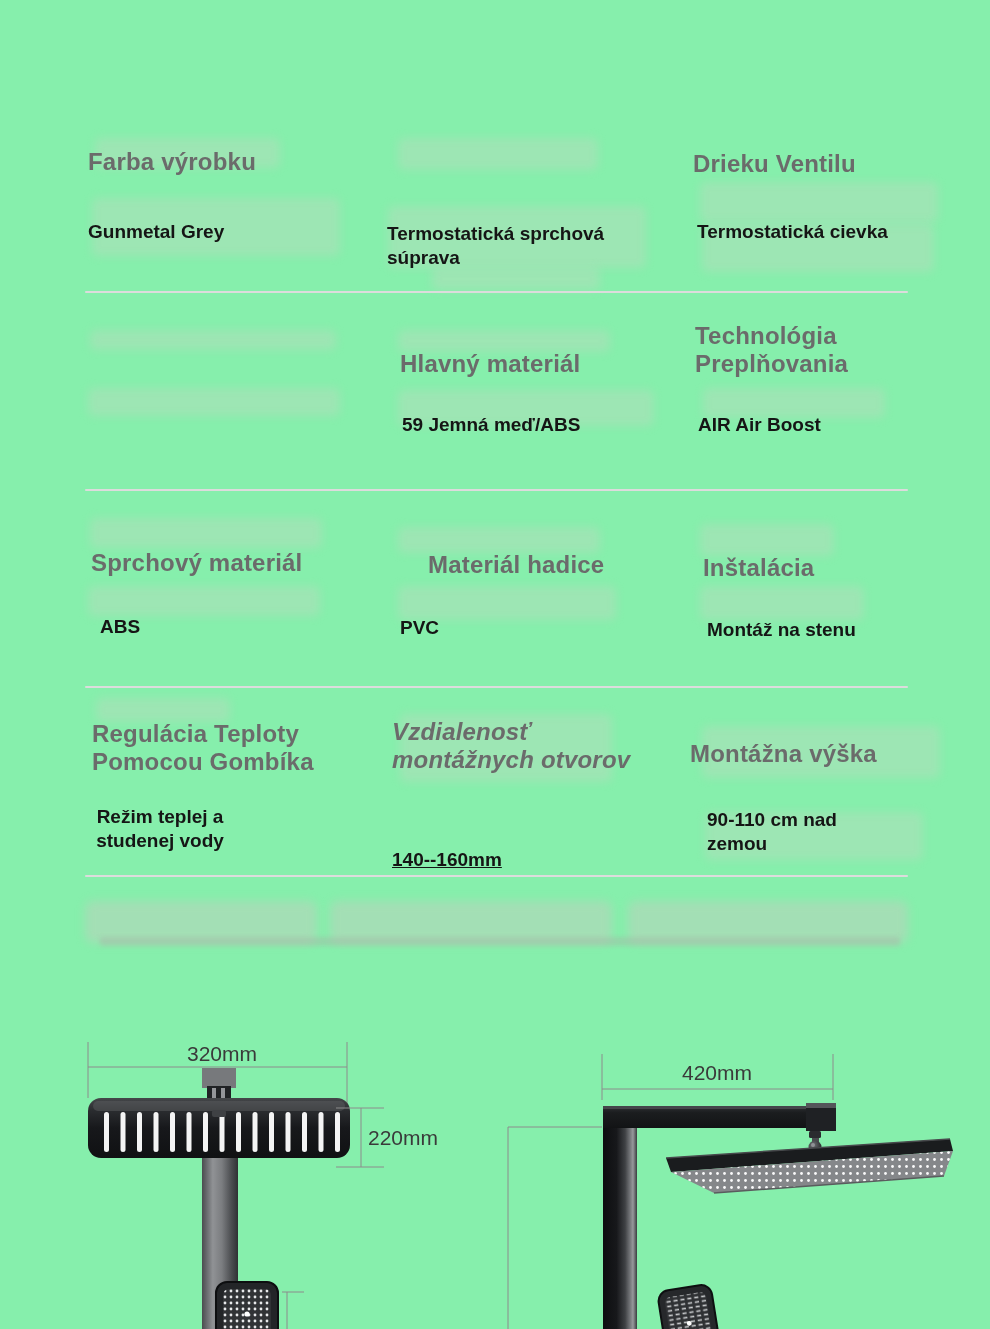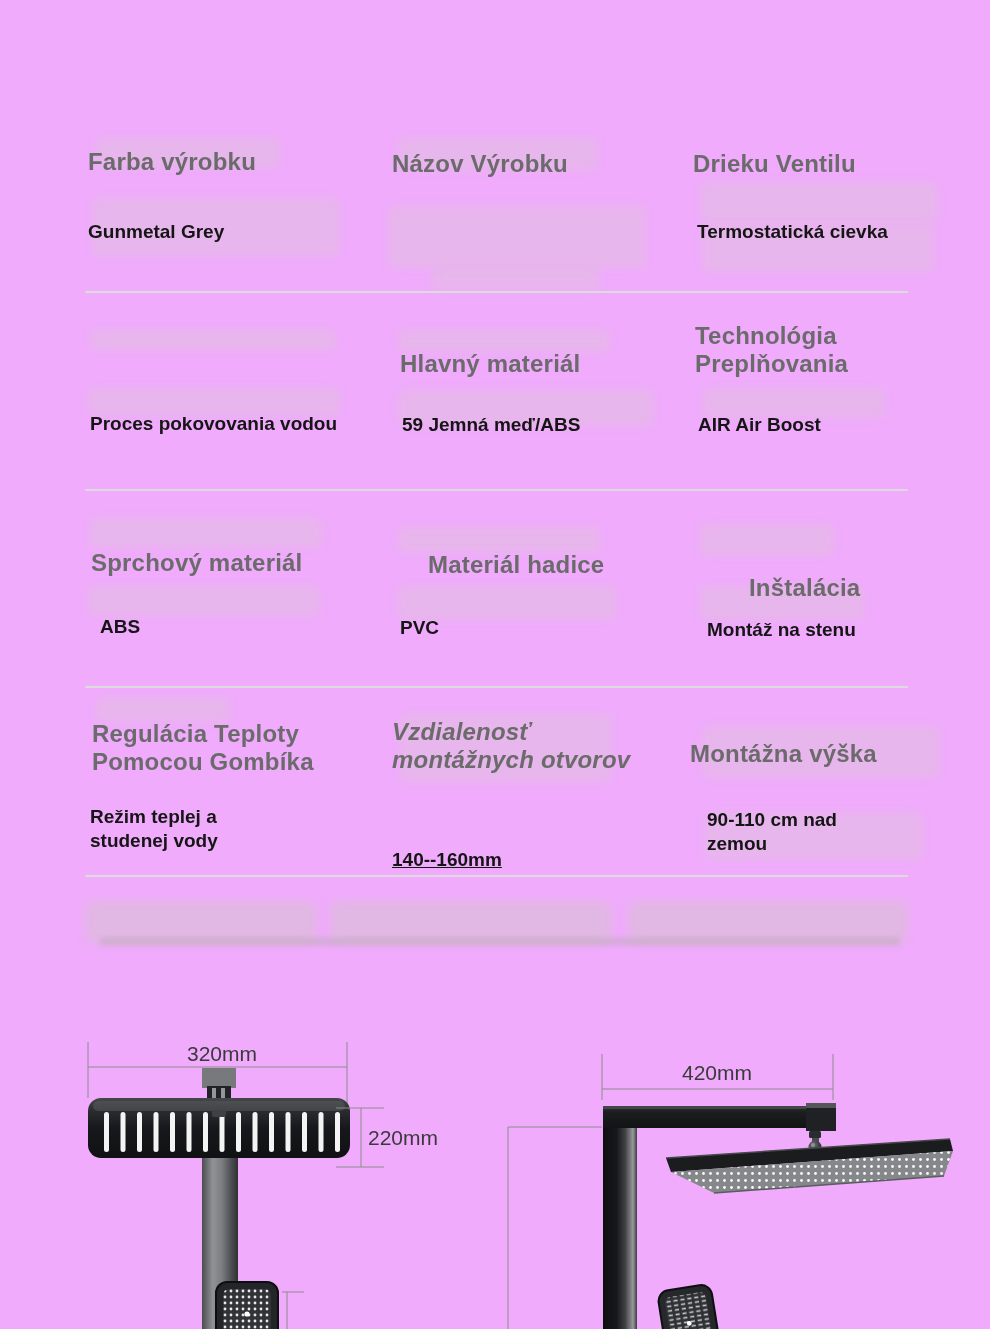--- a/index.html
+++ b/index.html
@@ -1,17 +1,17 @@
 <!DOCTYPE html>
 <html><head>
 <meta charset="utf-8">
 <style>
   html,body{margin:0;padding:0;background:#ffffff;}
   .page{
-    position:relative;width:990px;height:1329px;background:#f0abfc;
+    position:relative;width:990px;height:1329px;background:#86efac;
     overflow:hidden;font-family:"Liberation Sans",sans-serif;
   }
   .h{
     position:absolute;font-weight:bold;font-size:24px;color:#6b6b6b;
     line-height:1.18;letter-spacing:.2px;
   }
   .v{
     position:absolute;font-weight:bold;font-size:19px;color:#151515;
     line-height:1.25;
   }
@@ -46,42 +46,41 @@
   <div class="smudge" style="left:398px;top:586px;width:218px;height:34px;"></div>
   <div class="smudge" style="left:700px;top:524px;width:134px;height:32px;"></div>
   <div class="smudge" style="left:700px;top:586px;width:164px;height:34px;"></div>
   <div class="smudge" style="left:96px;top:698px;width:134px;height:24px;"></div>
   <div class="smudge" style="left:400px;top:714px;width:212px;height:68px;"></div>
   <div class="smudge" style="left:702px;top:726px;width:238px;height:52px;"></div>
   <div class="smudge" style="left:705px;top:812px;width:218px;height:48px;"></div>
 
   <div class="h" style="left:88px;top:148px;width:270px;">Farba výrobku</div>
   <div class="v" style="left:88px;top:220px;width:250px;">Gunmetal Grey</div>
-  <div class="h" style="left:392px;top:150px;width:270px;">Názov Výrobku</div>
+  <div class="v" style="left:387px;top:222px;width:240px;">Termostatická sprchová súprava</div>
   <div class="h" style="left:693px;top:150px;width:260px;">Drieku Ventilu</div>
   <div class="v" style="left:697px;top:220px;width:230px;">Termostatická cievka</div>
   <div class="divider" style="top:291px;"></div>
 
-  <div class="v" style="left:90px;top:412px;width:270px;">Proces pokovovania vodou</div>
   <div class="h" style="left:400px;top:350px;width:260px;">Hlavný materiál</div>
   <div class="v" style="left:402px;top:413px;width:250px;">59 Jemná meď/ABS</div>
   <div class="h" style="left:695px;top:322px;width:170px;">Technológia Preplňovania</div>
   <div class="v" style="left:698px;top:413px;width:220px;">AIR Air Boost</div>
   <div class="divider" style="top:489px;"></div>
 
   <div class="h" style="left:91px;top:549px;width:280px;">Sprchový materiál</div>
   <div class="v" style="left:100px;top:615px;width:200px;">ABS</div>
   <div class="h" style="left:389px;top:551px;width:260px;margin-left:39px;">Materiál hadice</div>
   <div class="v" style="left:400px;top:616px;width:200px;">PVC</div>
-  <div class="h" style="left:703px;top:574px;width:220px;margin-left:46px;">Inštalácia</div>
+  <div class="h" style="left:703px;top:554px;width:220px;">Inštalácia</div>
   <div class="v" style="left:707px;top:618px;width:220px;">Montáž na stenu</div>
   <div class="divider" style="top:686px;"></div>
 
   <div class="h" style="left:92px;top:720px;width:225px;">Regulácia Teploty Pomocou Gombíka</div>
-  <div class="v" style="left:90px;top:805px;width:140px;">Režim teplej a studenej vody</div>
+  <div class="v" style="left:90px;top:805px;width:140px;text-align:center;">Režim teplej a studenej vody</div>
   <div class="h" style="left:392px;top:718px;width:240px;font-style:italic;">Vzdialenosť montážnych otvorov</div>
   <div class="v" style="left:392px;top:848px;width:220px;text-decoration:underline;">140--160mm</div>
   <div class="h" style="left:690px;top:740px;width:240px;">Montážna výška</div>
   <div class="v" style="left:707px;top:808px;width:150px;">90-110 cm nad zemou</div>
   <div class="divider" style="top:875px;"></div>
 
   <div class="band" style="left:85px;top:901px;width:232px;height:42px;"></div>
   <div class="band" style="left:330px;top:901px;width:282px;height:42px;"></div>
   <div class="band" style="left:628px;top:901px;width:280px;height:42px;"></div>
   <div class="strip" style="left:100px;top:937px;width:800px;height:9px;"></div>

